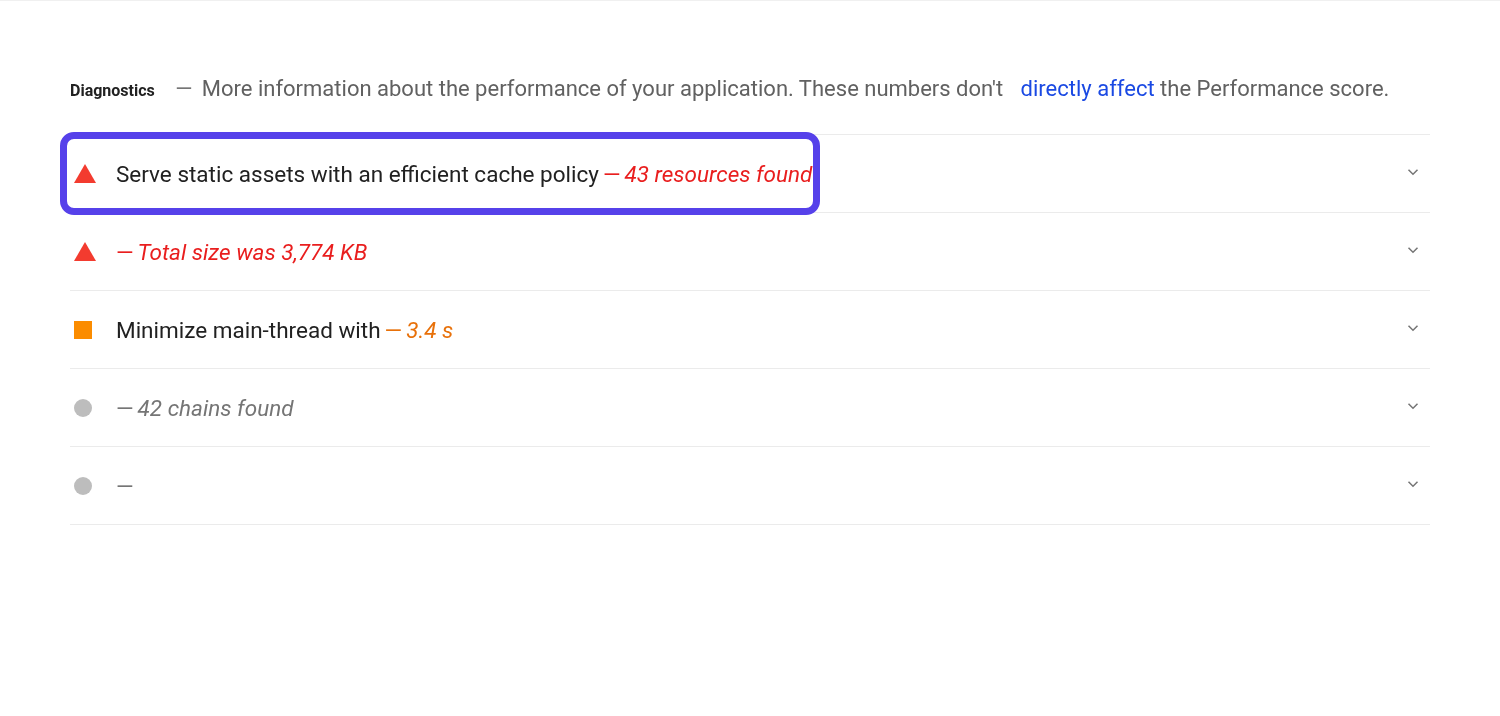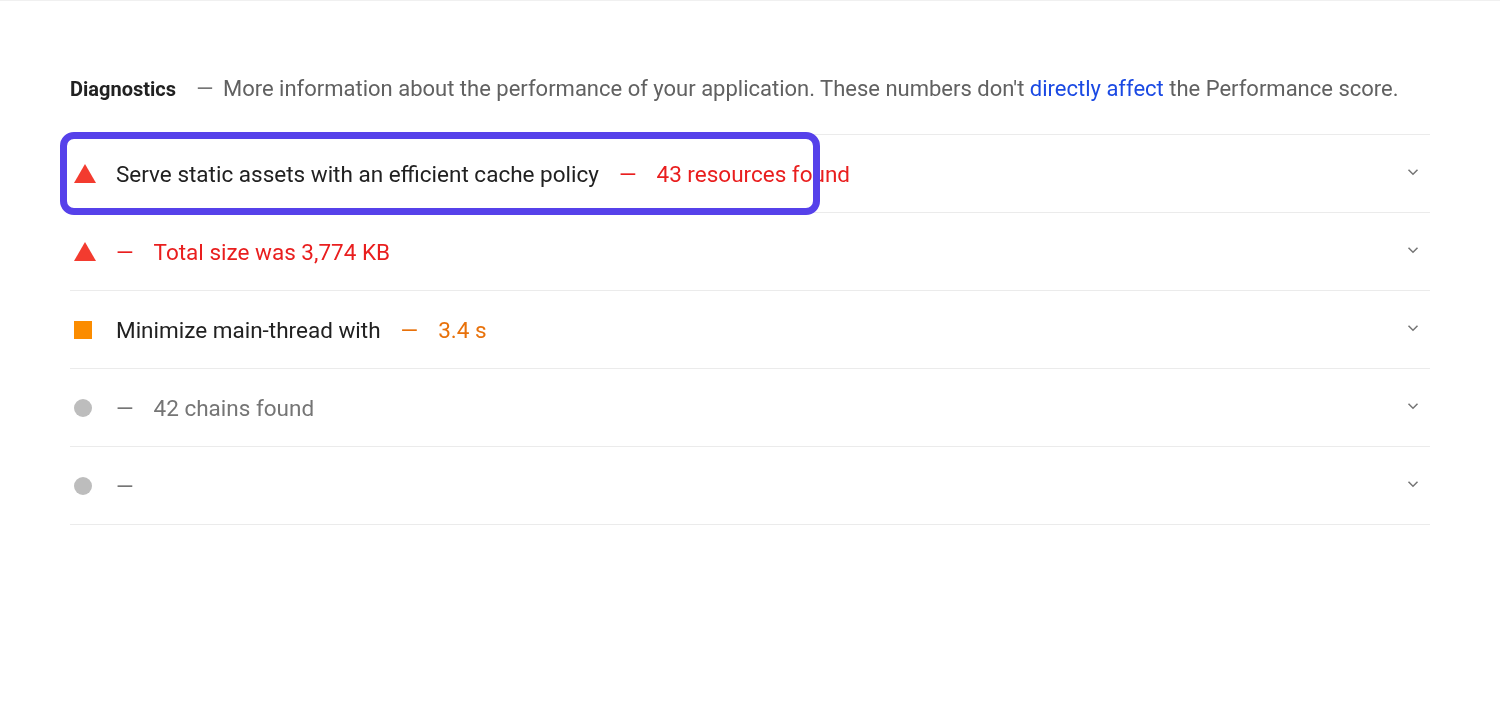--- a/index.html
+++ b/index.html
@@ -18,30 +18,31 @@
     }
     .header {
       font-size: 22px;
       line-height: 1.6;
       color: #616161;
       margin-bottom: 28px;
     }
     .header-title {
       font-weight: 700;
       color: #212121;
-      font-size: 20px;
+      font-size: 16px;
     }
     .header-dash {
       color: #757575;
       margin: 0 4px;
     }
     .header-link {
       color: #1a49e3;
       text-decoration: none;
       cursor: pointer;
+      margin-left: 12px;
     }
     .items {
       border-top: 1px solid #ebebeb;
     }
     .item {
       display: flex;
       align-items: center;
       min-height: 78px;
       border-bottom: 1px solid #ebebeb;
       padding: 0 8px 0 4px;
@@ -80,32 +81,33 @@
     .circle-gray {
       width: 18px;
       height: 18px;
       border-radius: 50%;
       background: #bdbdbd;
     }
     .item-content {
       display: flex;
       align-items: baseline;
       flex: 1;
-      gap: 20px;
+      gap: 4px;
       font-size: 22.5px;
     }
     .item-title {
       color: #212121;
       font-weight: 400;
     }
     .item-dash {
       font-weight: 400;
     }
     .item-detail {
       font-weight: 400;
+      font-style: italic;
     }
     .detail-red { color: #e91e1e; }
     .detail-orange { color: #e8710a; }
     .detail-gray { color: #757575; }
     .chevron-wrap {
       flex-shrink: 0;
       padding-left: 12px;
     }
     .chevron {
       width: 18px;

